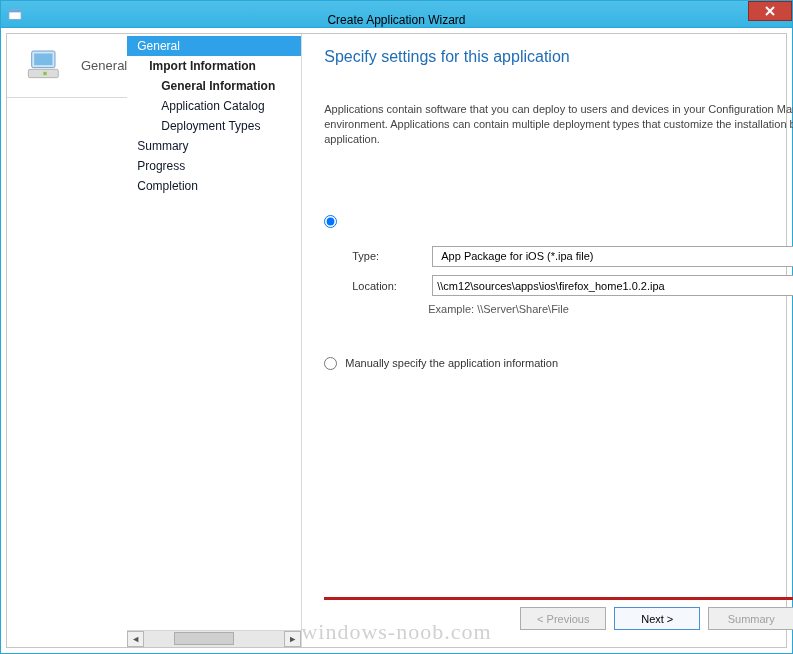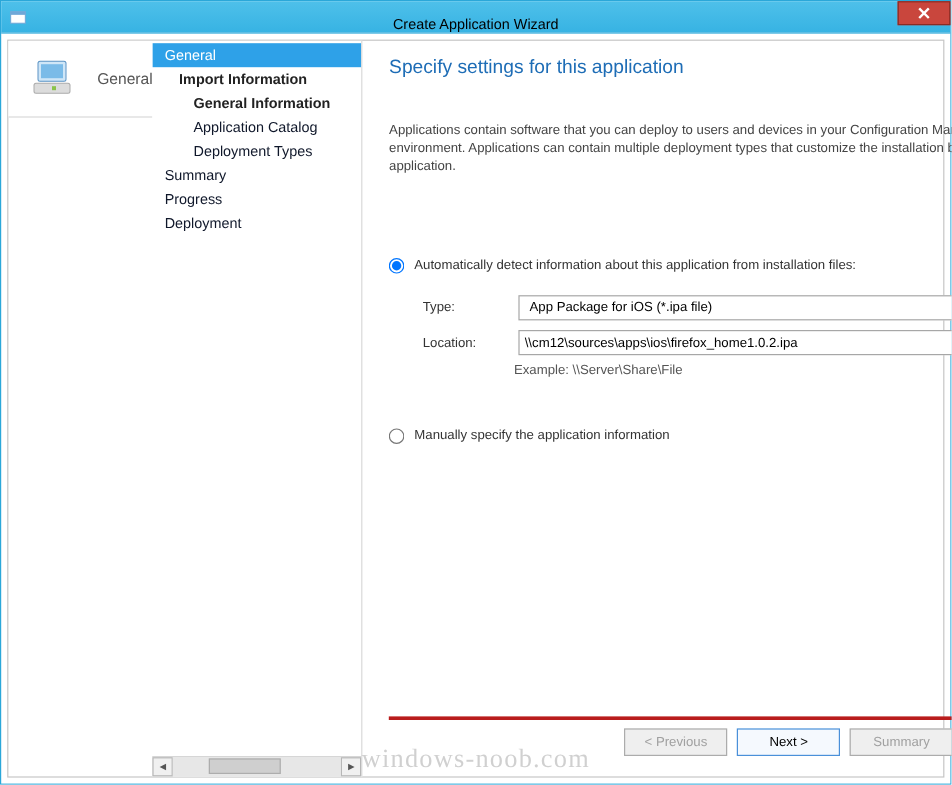--- a/index.html
+++ b/index.html
@@ -286,38 +286,37 @@
 
       <div class="sidebar">
         <div class="nav" id="nav">
             <div class="nav-item active">General</div>
             <div class="nav-item indent1 bold">Import Information</div>
             <div class="nav-item indent2 bold">General Information</div>
             <div class="nav-item indent2 muted">Application Catalog</div>
             <div class="nav-item indent2 muted">Deployment Types</div>
             <div class="nav-item muted">Summary</div>
             <div class="nav-item muted">Progress</div>
-            <div class="nav-item muted">Deployment</div>
+            <div class="nav-item muted">Completion</div>
           </div>
         <div class="hscroll">
           <div class="arrow">◄</div>
           <div class="track">
             <div class="thumb"></div>
           </div>
           <div class="arrow">►</div>
         </div>
       </div>
 
       <div class="main">
         <div class="main-title">Specify settings for this application</div>
         <div class="desc">Applications contain software that you can deploy to users and devices in your Configuration Manager environment. Applications can contain multiple deployment types that customize the installation behavior of the application.</div>
 
         <label class="radio-row">
           <input type="radio" name="mode" checked="" style="">
-          <span>Automatically detect information about this application from installation files:</span>
         </label>
 
         <div class="form-grid">
           <div class="form-row">
             <span class="form-label">Type:</span>
             <select class="form-select">
               <option>App Package for iOS (*.ipa file)</option>
             </select>
           </div>
           <div class="form-row">

